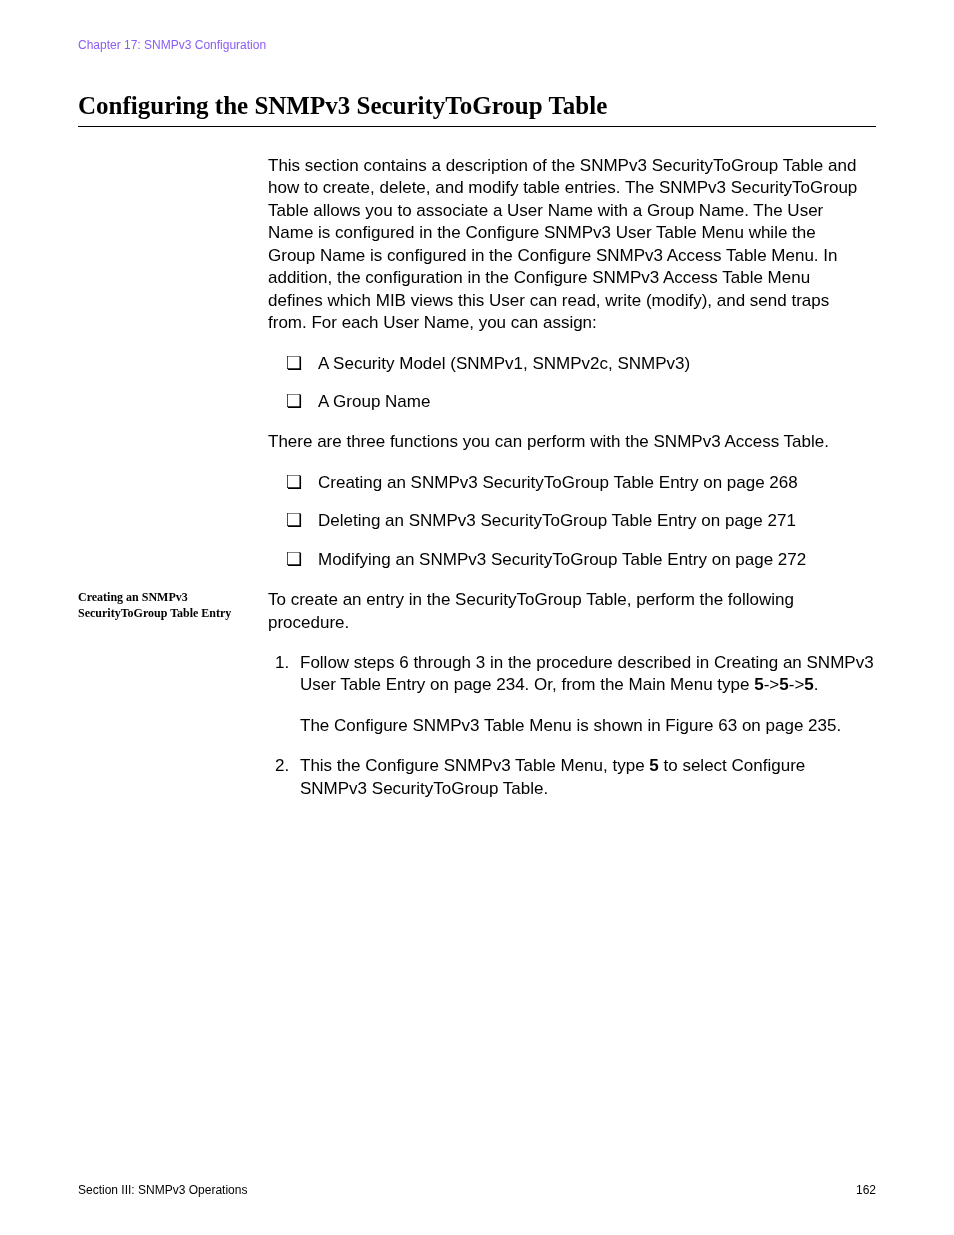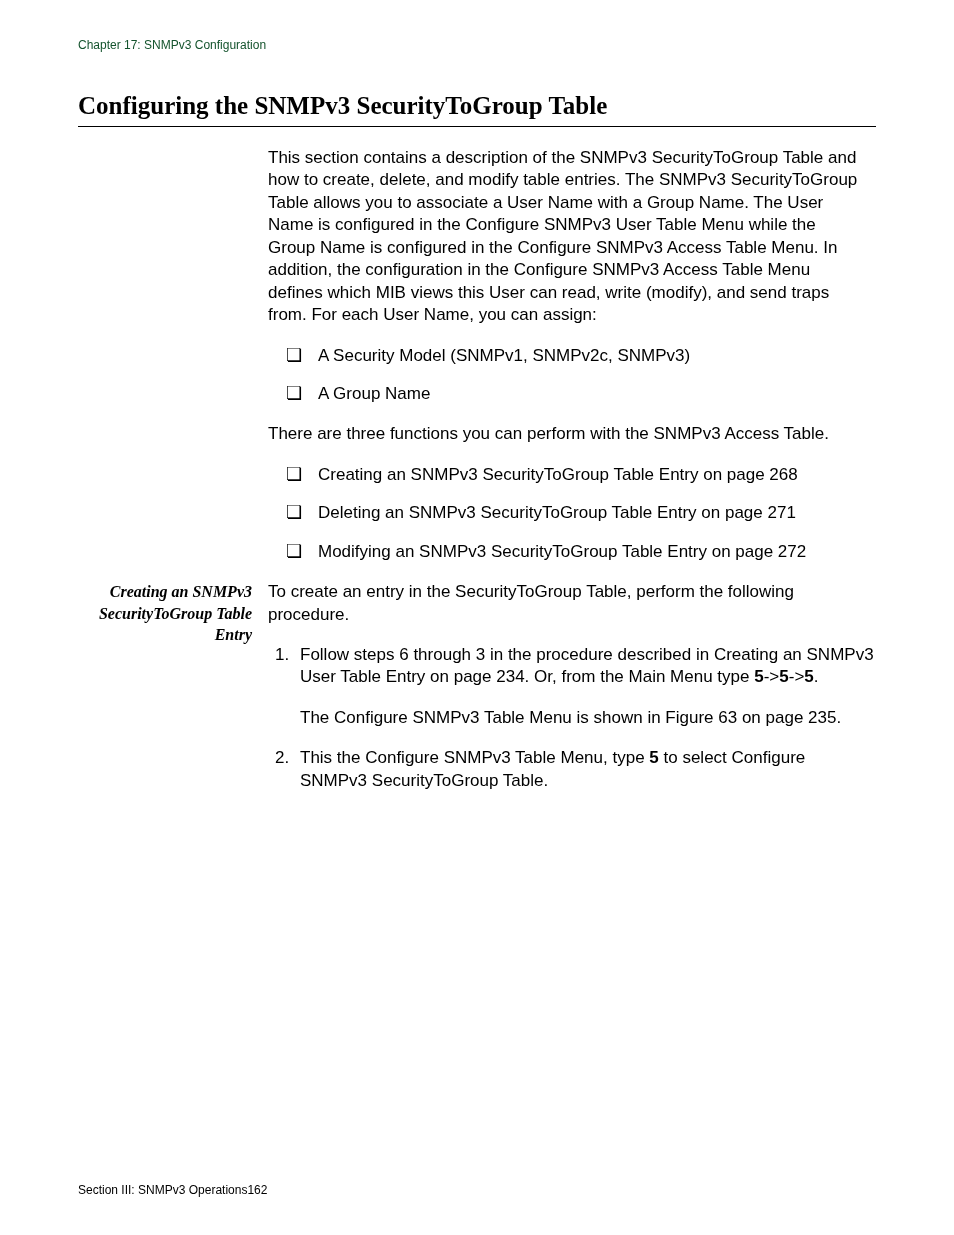--- a/index.html
+++ b/index.html
@@ -11,47 +11,45 @@
   }
   .page {
     width: 954px;
     height: 1235px;
     box-sizing: border-box;
     padding: 38px 78px 0 78px;
     position: relative;
   }
   .chapter-header {
     font-size: 12px;
-    color: #14532d;
+    color: #8b5cf6;
     margin-bottom: 40px;
   }
   .section-title {
     font-family: "Century Schoolbook", Georgia, serif;
     font-weight: bold;
     font-size: 25px;
     border-bottom: 1px solid #000;
     padding-bottom: 6px;
-    margin-bottom: 20px;
+    margin-bottom: 28px;
   }
   .content-row {
     display: flex;
     align-items: flex-start;
   }
   .side-col {
     width: 190px;
     flex-shrink: 0;
-    text-align: right;
     padding-right: 16px;
     box-sizing: border-box;
     font-family: "Century Schoolbook", Georgia, serif;
     font-weight: bold;
-    font-size: 16px;
+    font-size: 12px;
     line-height: 1.35;
     padding-top: 0;
-    font-style: italic;
   }
   .main-col {
     flex: 1;
     font-size: 17px;
     line-height: 1.32;
   }
   .main-col p {
     margin: 0 12px 18px 0;
   }
   ul.checklist, ol.numlist {
@@ -83,24 +81,24 @@
   .step-body {
     display:block;
   }
   .step-extra {
     display:block;
     margin-top: 18px;
   }
   .footer {
     position: absolute;
     left: 78px;
-    right: 72px;
+    right: 78px;
     bottom: 38px;
     display: flex;
-    justify-content: flex-start;
+    justify-content: space-between;
     font-size: 12px;
   }
 </style>
 </head>
 <body>
 
 <div class="page">
   <div class="chapter-header">Chapter 17: SNMPv3 Configuration</div>
 
   <div class="section-title">Configuring the SNMPv3 SecurityToGroup Table</div>

